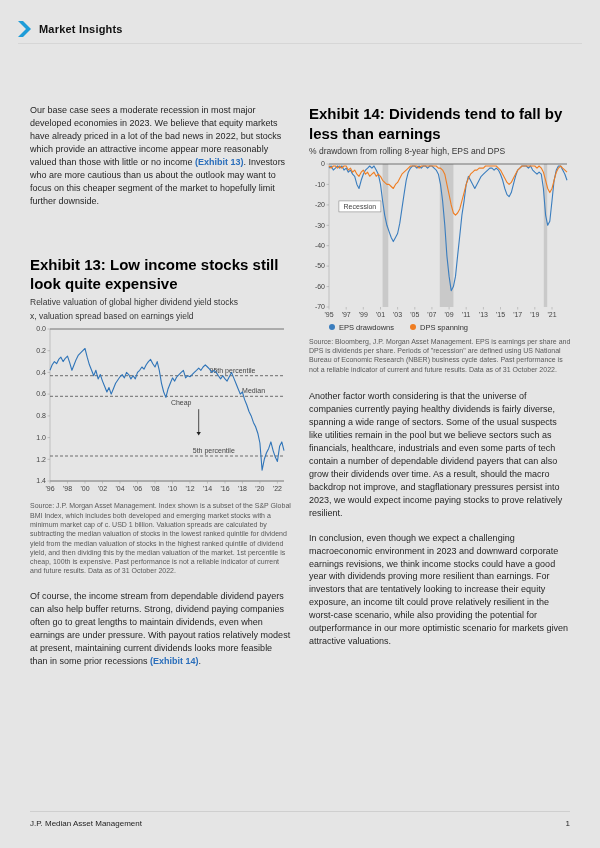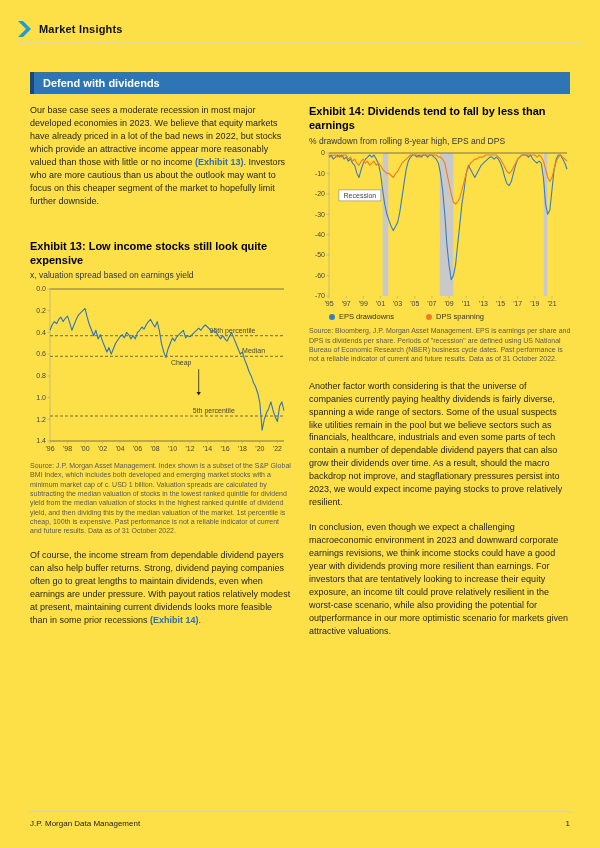--- a/index.html
+++ b/index.html
@@ -1,76 +1,74 @@
 <!DOCTYPE html>
 <html style="--chevron-blue: #1e9cd8; --banner-blue: #2e75b6; --banner-edge: #17497e; --link-blue: #2a6ebb; --recession-gray: #c9c9c9;"><head>
 <meta charset="utf-8">
 <style>
   * { box-sizing: border-box; margin: 0; padding: 0; }
   html, body { background: #ffffff; }
   .page {
-    position: relative; width: 600px; height: 848px; background: #fde047;
+    position: relative; width: 600px; height: 848px; background: #e5e5e5;
     font-family: "Liberation Sans", "DejaVu Sans", sans-serif; color: #262626; overflow: hidden;
   }
   .header {
     position: absolute; top: 14px; left: 18px; right: 18px; height: 30px;
     display: flex; align-items: center; gap: 7px; border-bottom: 1px solid #d6d6d6;
   }
   .header-title { font-size: 11px; font-weight: bold; color: #111; letter-spacing: .2px; }
   .chev { fill: var(--chevron-blue); }
   .banner {
     position: absolute; top: 72px; left: 30px; right: 30px; height: 22px; line-height: 22px;
     color: #fff; font-size: 11px; font-weight: bold; padding-left: 13px;
     background: linear-gradient(90deg, var(--banner-edge) 0px, var(--banner-edge) 4px, var(--banner-blue) 4px);
   }
   .content { position: absolute; top: 104px; left: 30px; right: 30px; display: flex; gap: 17px; }
   .col { width: 262px; flex: 0 0 262px; }
   .body { font-size: 9px; line-height: 1.44; color: #262626; }
-  .intro { margin-bottom: 31px; }
+  .intro { margin-bottom: 47px; }
   .mt14 { margin-top: 14px; }
   .mt16 { margin-top: 16px; }
   .mt12 { margin-top: 12px; }
   .ref { color: var(--link-blue); font-weight: bold; }
-  .ex-title { font-size: 11px; font-weight: bold; color: #000; line-height: 1.3; margin-bottom: 3px; }
+  .ex-title { font-size: 15px; font-weight: bold; color: #000; line-height: 1.3; margin-bottom: 3px; }
   .ex-sub { font-size: 8.5px; color: #363636; line-height: 1.4; }
   .units { margin-top: 2px; margin-bottom: 2px; }
   .chart { display: block; margin-top: 2px; }
   .chart text { font-family: "Liberation Sans", sans-serif; font-size: 7px; fill: #444; }
   .source { font-size: 7px; line-height: 1.33; color: #595959; margin-top: 5px; }
-  .legend { display: flex; gap: 32px; align-items: center; margin: 3px 0 0 20px; font-size: 7.5px; color: #333; }
+  .legend { display: flex; gap: 16px; align-items: center; margin: 3px 0 0 20px; font-size: 7.5px; color: #333; }
   .legend-item { display: flex; align-items: center; }
   .legend .dot { width: 6px; height: 6px; border-radius: 50%; display: inline-block; margin-right: 4px; }
   .footer {
     position: absolute; left: 30px; right: 30px; bottom: 20px; border-top: 1px solid #cfcfcf;
     padding-top: 7px; display: flex; justify-content: space-between; font-size: 8px; color: #222;
   }
 </style>
 </head>
 <body>
 
 <div class="page">
 
   <div class="header">
     <svg width="14" height="16" viewBox="0 0 14 16">
       <polygon class="chev" points="0,0 5,0 13,8 5,16 0,16 8,8"></polygon>
     </svg>
     <span class="header-title">Market Insights</span>
   </div>
 
-  <div class="banner">
-    <span>Defend with dividends</span>
-  </div>
 
   <div class="content">
 
     <div class="col">
       <p class="body intro"><span>Our base case sees a moderate recession in most major developed economies in 2023. We believe that equity markets have already priced in a lot of the bad news in 2022, but stocks which provide an attractive income appear more reasonably valued than those with little or no income </span><span class="ref">(Exhibit 13)</span><span>. Investors who are more cautious than us about the outlook may want to focus on this cheaper segment of the market to hopefully limit further downside.</span></p>
 
       <div>
         <div class="ex-title">Exhibit 13: Low income stocks still look quite expensive</div>
+        <div class="ex-sub">Relative valuation of global higher dividend yield stocks</div>
         <div class="ex-sub units">x, valuation spread based on earnings yield</div>
         <svg class="chart" width="262" height="172">
             <line x1="20" y1="5" x2="254" y2="5" stroke="#555" stroke-width="0.8"></line>
             <line x1="20" y1="157" x2="254" y2="157" stroke="#555" stroke-width="0.8"></line>
             <line x1="20" y1="5" x2="20" y2="157" stroke="#999" stroke-width="0.5"></line>
             <line x1="17.5" y1="5.0" x2="20" y2="5.0" stroke="#999" stroke-width="0.5"></line>
             <text x="16" y="7.2" text-anchor="end">0.0</text>
             <line x1="17.5" y1="26.7" x2="20" y2="26.7" stroke="#999" stroke-width="0.5"></line>
             <text x="16" y="28.9" text-anchor="end">0.2</text>
             <line x1="17.5" y1="48.4" x2="20" y2="48.4" stroke="#999" stroke-width="0.5"></line>
@@ -202,17 +200,17 @@
         <p class="source">Source: Bloomberg, J.P. Morgan Asset Management. EPS is earnings per share and DPS is dividends per share. Periods of "recession" are defined using US National Bureau of Economic Research (NBER) business cycle dates. Past performance is not a reliable indicator of current and future results. Data as of 31 October 2022.</p>
       </div>
 
       <p class="body mt16">Another factor worth considering is that the universe of companies currently paying healthy dividends is fairly diverse, spanning a wide range of sectors. Some of the usual suspects like utilities remain in the pool but we believe sectors such as financials, healthcare, industrials and even some parts of tech contain a number of dependable dividend payers that can also grow their dividends over time. As a result, should the macro backdrop not improve, and stagflationary pressures persist into 2023, we would expect income paying stocks to prove relatively resilient.</p>
       <p class="body mt12">In conclusion, even though we expect a challenging macroeconomic environment in 2023 and downward corporate earnings revisions, we think income stocks could have a good year with dividends proving more resilient than earnings. For investors that are tentatively looking to increase their equity exposure, an income tilt could prove relatively resilient in the worst-case scenario, while also providing the potential for outperformance in our more optimistic scenario for markets given attractive valuations.</p>
     </div>
 
   </div>
 
   <div class="footer">
-    <span>J.P. Morgan Data Management</span>
+    <span>J.P. Median Asset Management</span>
     <span>1</span>
   </div>
 
 </div>
 
 </body></html>

